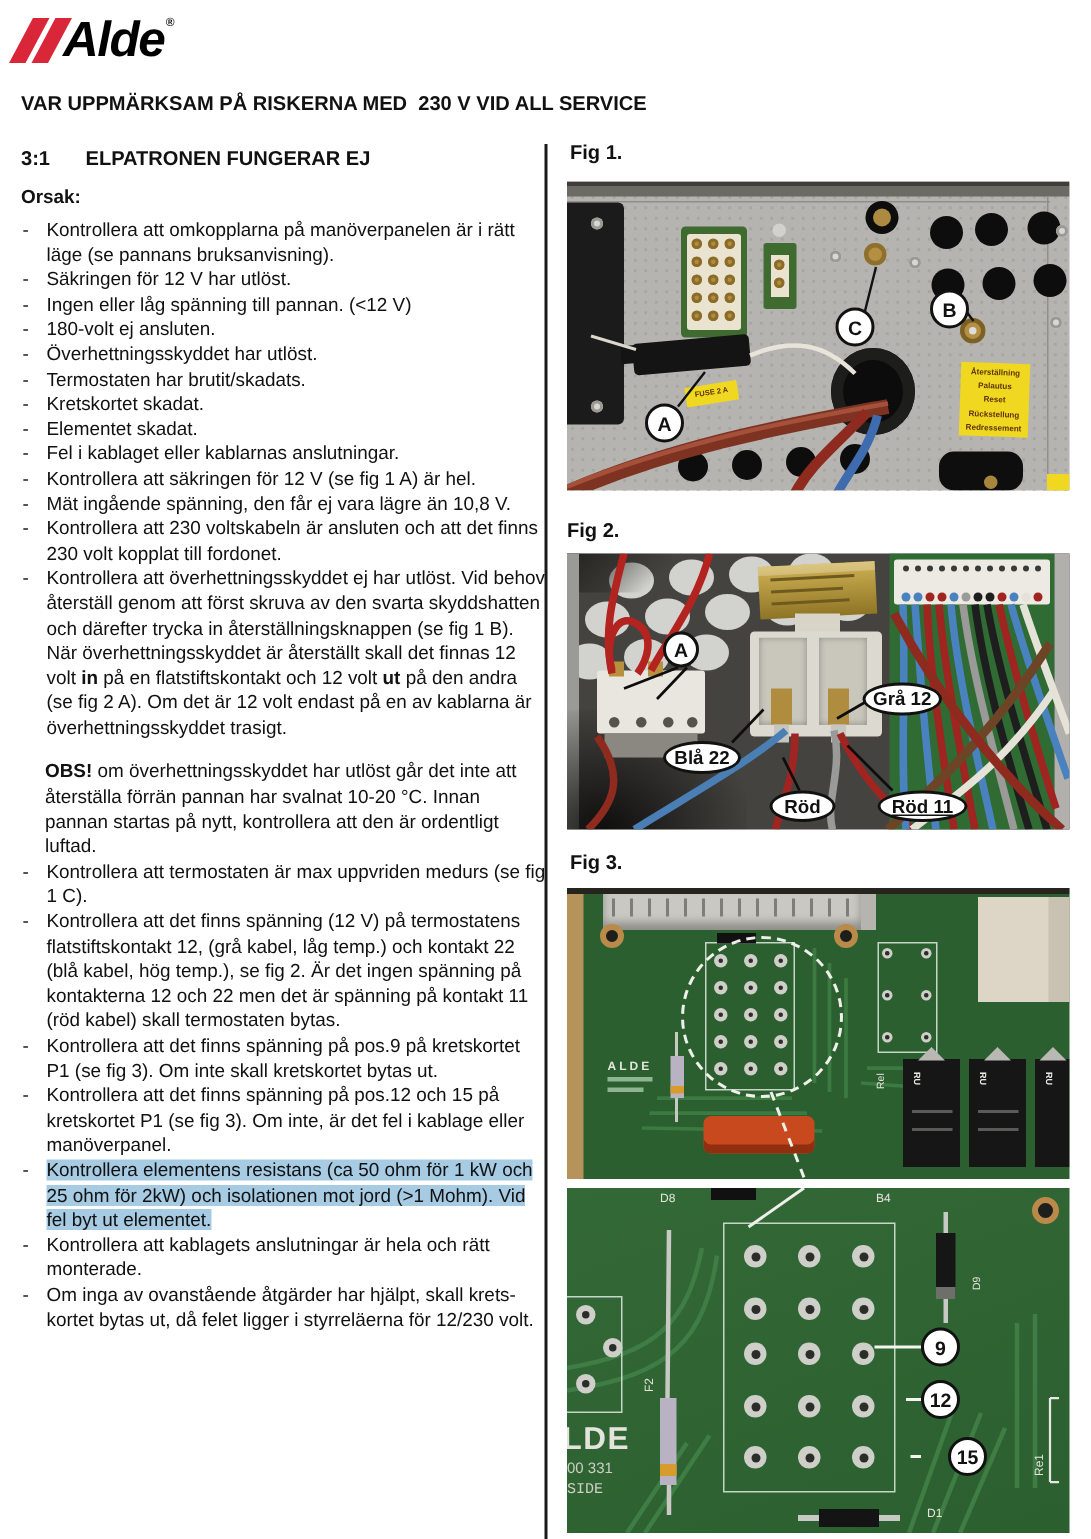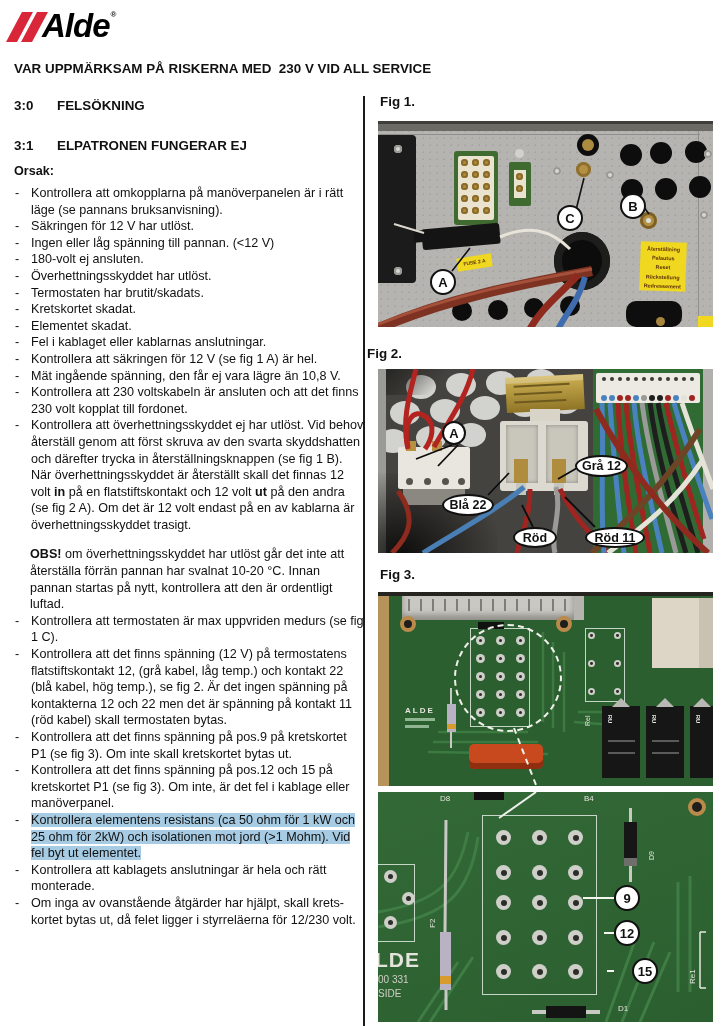--- a/index.html
+++ b/index.html
@@ -111,21 +111,21 @@
   .f3-aldeL2{left:27px;top:133px;width:24px;height:3px;background:#8fb593;z-index:3;}
   .resV{background:#b9b2c2;z-index:3;}
   .resV i{position:absolute;left:0;width:100%;background:#d79b2e;}
   .f3-cap1{left:91px;top:152px;width:74px;height:25px;background:#c8491d;border-radius:5px;box-shadow:inset 0 -6px 0 #8f2f10;z-index:3;}
   .f3-diodeT{left:100px;top:30px;width:26px;height:7px;background:#111;z-index:3;}
   .pcbtxt{color:#e4e4dc;z-index:4;font-size:8px;}
   .vert{transform:rotate(-90deg);transform-origin:left top;}
   .f3b{background:linear-gradient(160deg,#336837,#2b5f2f);}
   .f3b-lde{left:-3px;top:156px;font-weight:bold;font-size:21px;letter-spacing:1px;color:#e4e4dc;z-index:4;}
   .f3b-num{left:0px;top:182px;font-size:10px;color:#cfcfc5;z-index:4;}
-  .f3b-side{left:0px;top:196px;font-size:10px;color:#cfcfc5;z-index:4;}
+  .f3b-side{left:0px;top:196px;font-size:10px;color:#cfcfc5;z-index:4;font-family:Liberation Mono, monospace;}
   .f3b-d9{left:246px;top:30px;width:13px;height:44px;background:#161616;box-shadow:inset 0 -8px 0 #6e6e6a;z-index:3;}
   .f3b-d9 i{position:absolute;left:5px;width:3px;height:12px;background:#c9c9c4;}
   .f3b-d1{left:168px;top:214px;width:40px;height:12px;background:#141414;z-index:3;}
   .f3b-d1 i{position:absolute;top:4px;width:14px;height:4px;background:#c9c9c4;}
   .f3b-diodeTop{left:96px;top:0;width:30px;height:8px;background:#111;z-index:3;}
 </style>
 </head>
 <body>
 
 <div class="page">
@@ -133,24 +133,20 @@
   <div class="logo">
     <span class="slash s1"></span>
     <span class="slash s2"></span>
     <span class="logo-text">Alde</span>
     <span class="logo-reg">®</span>
   </div>
 
   <div class="warning">VAR UPPMÄRKSAM PÅ RISKERNA MED  230 V VID ALL SERVICE</div>
 
   <div class="left-col">
-    <div class="sec-row">
-      <span class="sec-num">3:0</span>
-      <span>FELSÖKNING</span>
-    </div>
     <div class="sec-row sec2">
       <span class="sec-num">3:1</span>
       <span>ELPATRONEN FUNGERAR EJ</span>
     </div>
     <div class="sub-head">Orsak:</div>
     <ul class="dash-list">
         <li>
           <span class="dash">-</span>
           <span class="li-text">Kontrollera att omkopplarna på manöverpanelen är i rätt läge (se pannans bruksanvisning).</span>
         </li>
@@ -318,21 +314,21 @@
       <div class="holeB" style="left: 146px; top: 177px; width: 20px; height: 20px;"></div>
       <div class="holeB" style="left: 182px; top: 175px; width: 20px; height: 20px;"></div>
       <div class="screwS" style="left: 175px; top: 46px; width: 8px; height: 8px;"></div>
       <div class="screwS" style="left: 228px; top: 50px; width: 8px; height: 8px;"></div>
       <div class="screwS" style="left: 326px; top: 29px; width: 8px; height: 8px;"></div>
       <div class="screwS" style="left: 322px; top: 90px; width: 8px; height: 8px;"></div>
       <div class="screwS" style="left: 16px; top: 24px; width: 8px; height: 8px;"></div>
       <div class="screwS" style="left: 16px; top: 146px; width: 8px; height: 8px;"></div>
     </div>
 
-  <div class="fig-label" style="left:367px;top:345px;text-align:center;">Fig 2.</div>
+  <div class="fig-label" style="left:378px;top:345px;text-align:center;">Fig 2.</div>
   <div class="photo f2" id="f2" style="left:378px;top:369px;width:335px;height:184px;">
     <div class="f2-pcb"></div>
     <div class="f2-corner"></div>
     <div class="f2-left"></div>
     <div class="f2-shadow"></div>
     <div class="f2-white">
       <i class="c1"></i>
         <i class="c2"></i>
         <i class="d" style="left:8px;"></i>
         <i class="d" style="left:26px;"></i>

